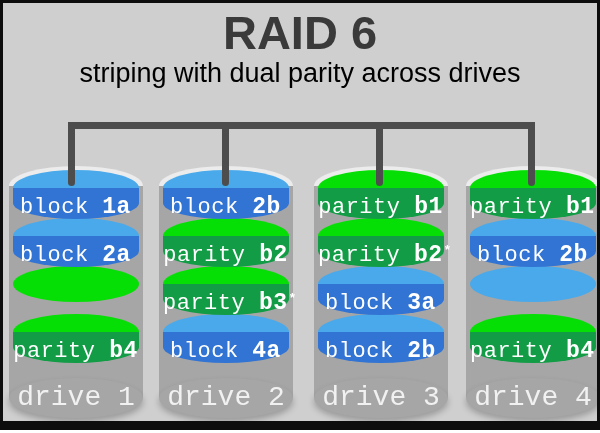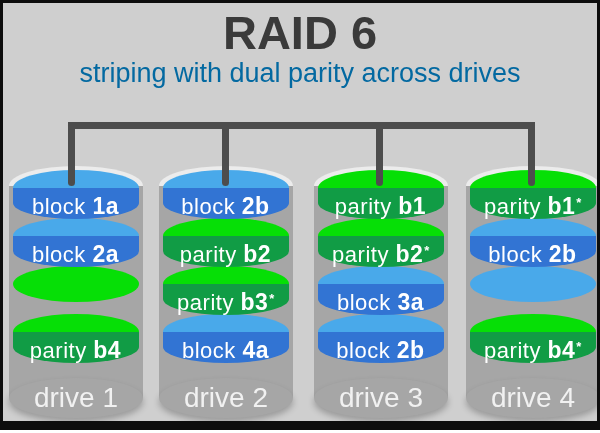--- a/index.html
+++ b/index.html
@@ -7,30 +7,30 @@
     position:relative;width:600px;height:430px;box-sizing:border-box;
     background:#cfcfcf;border:solid #0d0d0d;border-width:3px 3px 9px 3px;
     overflow:hidden;font-family:"Liberation Sans",sans-serif;
   }
   .title{
     position:absolute;top:2px;left:0;right:0;text-align:center;
     font-size:47px;font-weight:700;color:#3a3a3a;letter-spacing:0px;
   }
   .subtitle{
     position:absolute;top:55px;left:0;right:0;text-align:center;
-    font-size:27px;color:#0369a1;
+    font-size:27px;color:#000000;
   }
   
   .hline{position:absolute;left:65px;top:119px;width:467px;height:7px;
     background:#4d4d4d;border-radius:4px;z-index:9;}
   .stub{position:absolute;top:119px;width:7px;height:64px;background:#4d4d4d;
     border-radius:0 0 4px 4px;z-index:9;}
   .stub.s1{left:65px}.stub.s2{left:219px}.stub.s3{left:373px}.stub.s4{left:525px}
   
-  .drive{position:absolute;top:157px;width:134px;height:266px;}
+  .drive{position:absolute;top:157px;width:134px;height:266px;font-family:Liberation Mono, monospace;}
   .drive.p1{left:6px}.drive.p2{left:156px}.drive.p3{left:311px}.drive.p4{left:463px}
   .rim{position:absolute;left:0;top:6px;width:134px;height:40px;border-radius:50%;
     background:#ececec;}
   .cylbody{position:absolute;left:0;top:26px;width:134px;height:212px;background:#a6a6a6;}
   .cylbottom{position:absolute;left:0;top:218px;width:134px;height:40px;border-radius:50%;
     background:#a6a6a6;box-shadow:0 4px 6px rgba(0,0,0,.25);}
   .drive-label{position:absolute;left:0;top:222px;width:134px;text-align:center;
     font-size:28px;color:#f1f1f1;z-index:2;}
   
   .disc{position:absolute;left:4px;width:126px;height:67px;}

